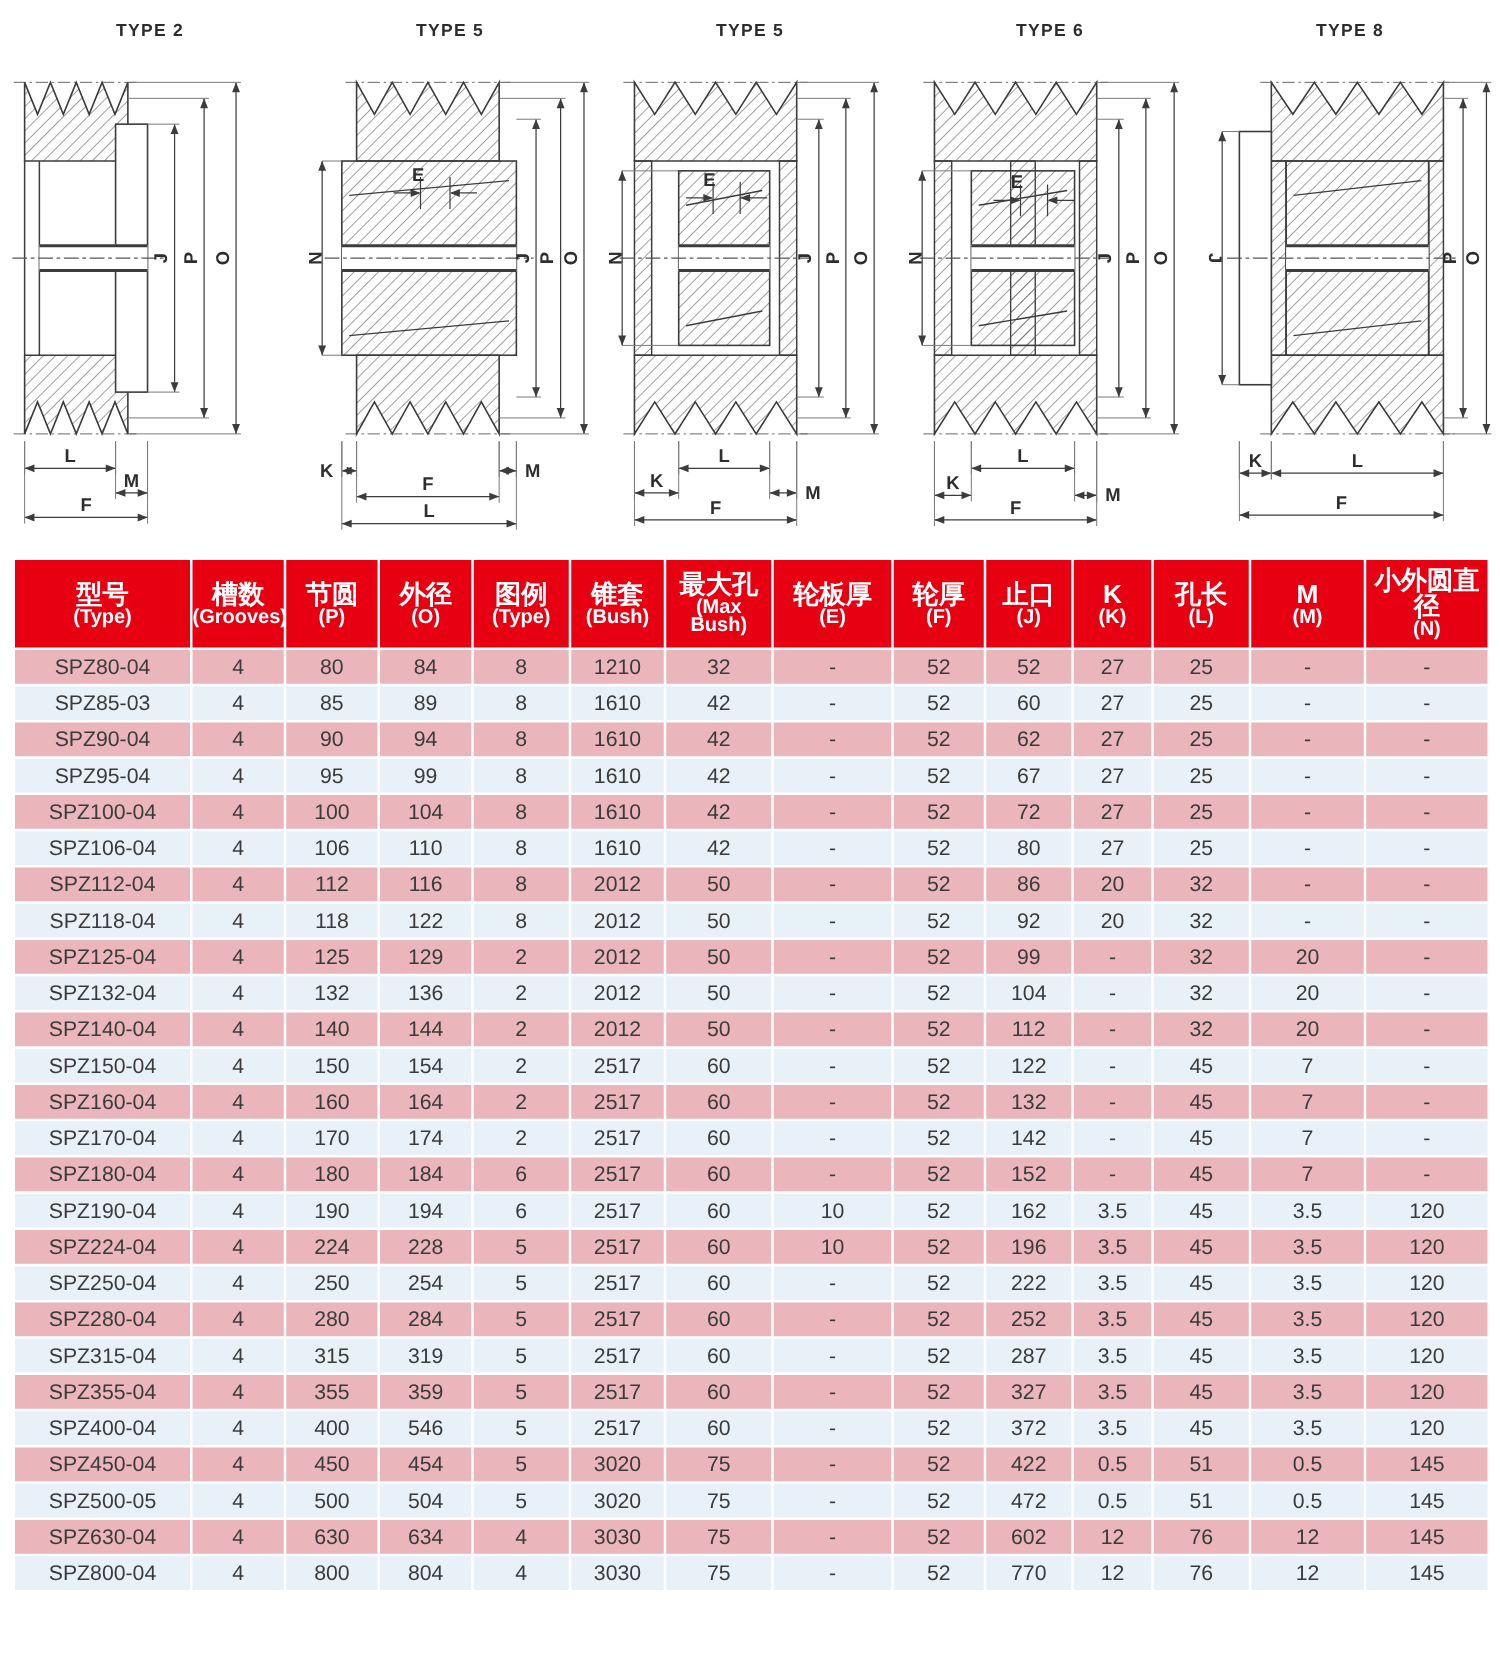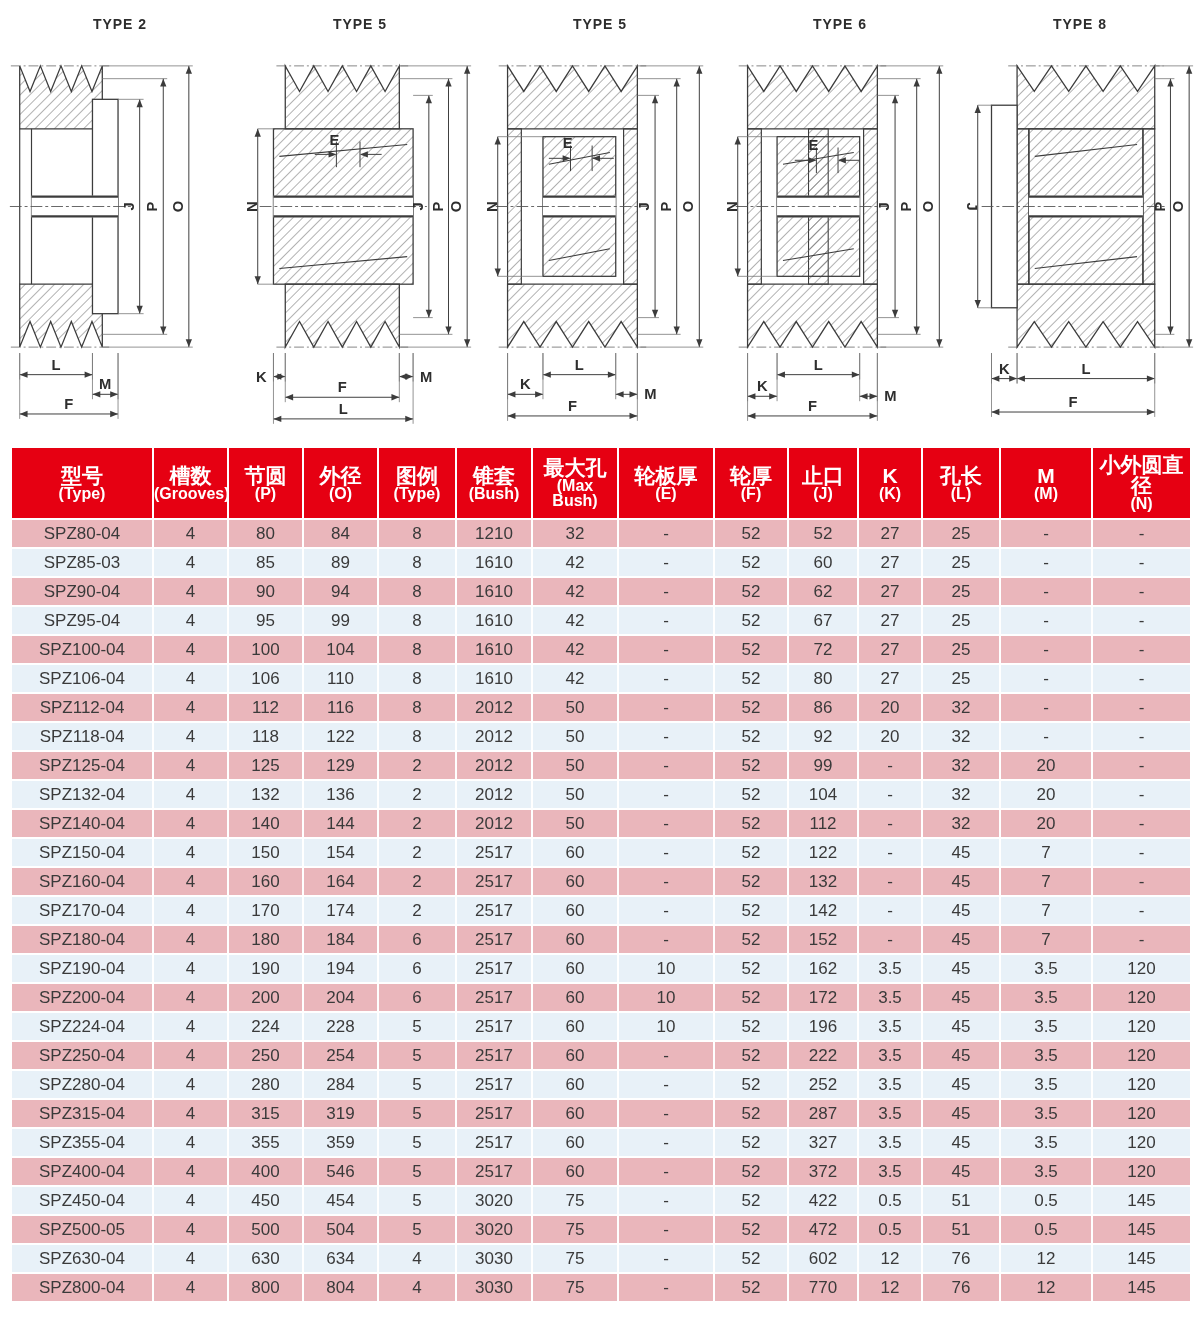--- a/index.html
+++ b/index.html
@@ -714,36 +714,20 @@
           <td>60</td>
           <td>10</td>
           <td>52</td>
           <td>162</td>
           <td>3.5</td>
           <td>45</td>
           <td>3.5</td>
           <td>120</td>
         </tr>
         <tr>
-          <td>SPZ200-04</td>
-          <td>4</td>
-          <td>200</td>
-          <td>204</td>
-          <td>6</td>
-          <td>2517</td>
-          <td>60</td>
-          <td>10</td>
-          <td>52</td>
-          <td>172</td>
-          <td>3.5</td>
-          <td>45</td>
-          <td>3.5</td>
-          <td>120</td>
-        </tr>
-        <tr>
           <td>SPZ224-04</td>
           <td>4</td>
           <td>224</td>
           <td>228</td>
           <td>5</td>
           <td>2517</td>
           <td>60</td>
           <td>10</td>
           <td>52</td>
           <td>196</td>

